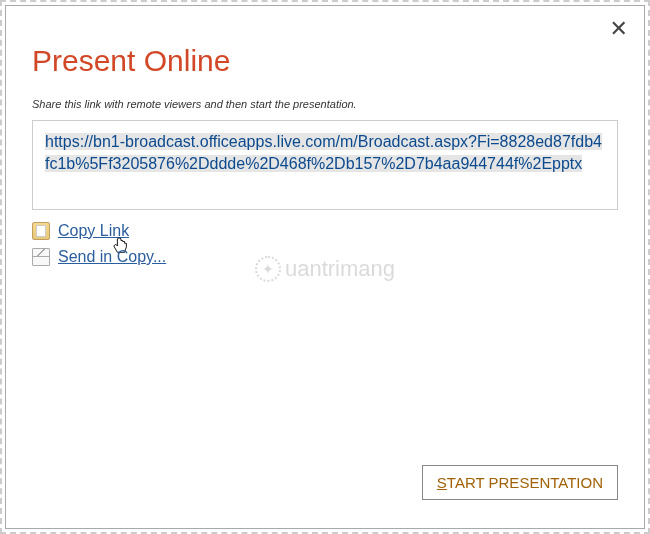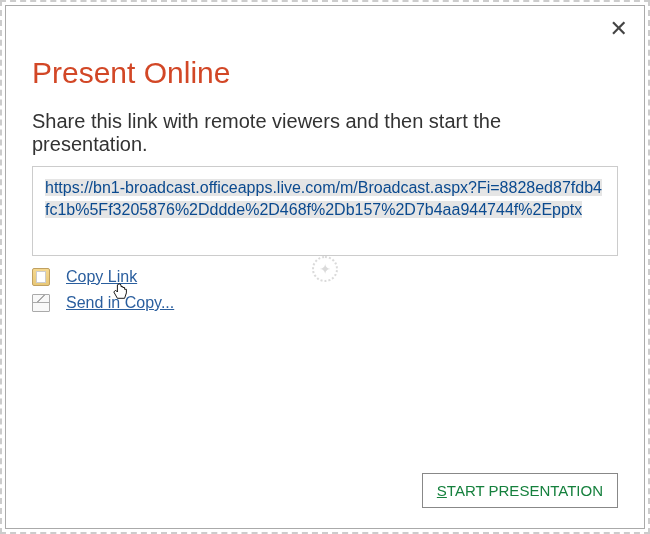--- a/index.html
+++ b/index.html
@@ -36,27 +36,28 @@
       font-size: 22px;
       color: #444;
       cursor: pointer;
       font-family: Arial, sans-serif;
       line-height: 1;
     }
     .title {
       color: #d24726;
       font-size: 30px;
       font-weight: 400;
-      margin-top: 32px;
+      margin-top: 20px;
       margin-bottom: 20px;
     }
     .instructions {
       color: #333;
-      font-size: 20px;
+      font-size: 11px;
       margin-bottom: 10px;
+      font-style: italic;
     }
     .link-box {
       border: 1px solid #ccc;
       width: 100%;
       padding: 10px 12px;
       margin-bottom: 12px;
       min-height: 90px;
     }
     .link-text {
       background: #e5e5e5;
@@ -66,21 +67,21 @@
       display: inline;
       word-break: break-all;
     }
     .action-list {
       margin-top: 6px;
     }
     .action-item {
       display: flex;
       align-items: center;
       margin-bottom: 8px;
-      gap: 16px;
+      gap: 8px;
       position: relative;
       text-align: center;
     }
     .icon {
       width: 18px;
       height: 18px;
       display: inline-block;
       flex-shrink: 0;
     }
     .clipboard-icon {
@@ -124,27 +125,27 @@
     .cursor {
       position: absolute;
       left: 80px;
       top: 14px;
       width: 18px;
       height: 20px;
       pointer-events: none;
     }
     .start-btn {
       position: absolute;
-      bottom: 20px;
+      bottom: 28px;
       right: 26px;
       border: 1px solid #888;
       background: #fff;
       padding: 8px 14px;
       font-size: 15px;
-      color: #15803d;
+      color: #a16207;
       cursor: pointer;
       font-family: inherit;
     }
     .start-btn .underline {
       text-decoration: underline;
     }
     .watermark {
       position: absolute;
       top: 250px;
       left: 0;
@@ -197,20 +198,21 @@
         </svg>
       </div>
       <div class="action-item">
         <span class="icon email-icon"></span>
         <span class="action-link">Send in Copy...</span>
       </div>
     </div>
 
     <div class="watermark">
       <span class="watermark-icon">✦</span>
+      <span>uantrimang</span>
     </div>
 
     <button class="start-btn">
       <span class="underline">S</span><span>TART PRESENTATION</span>
     </button>
 
   </div>
 </div>
 
 </body></html>

